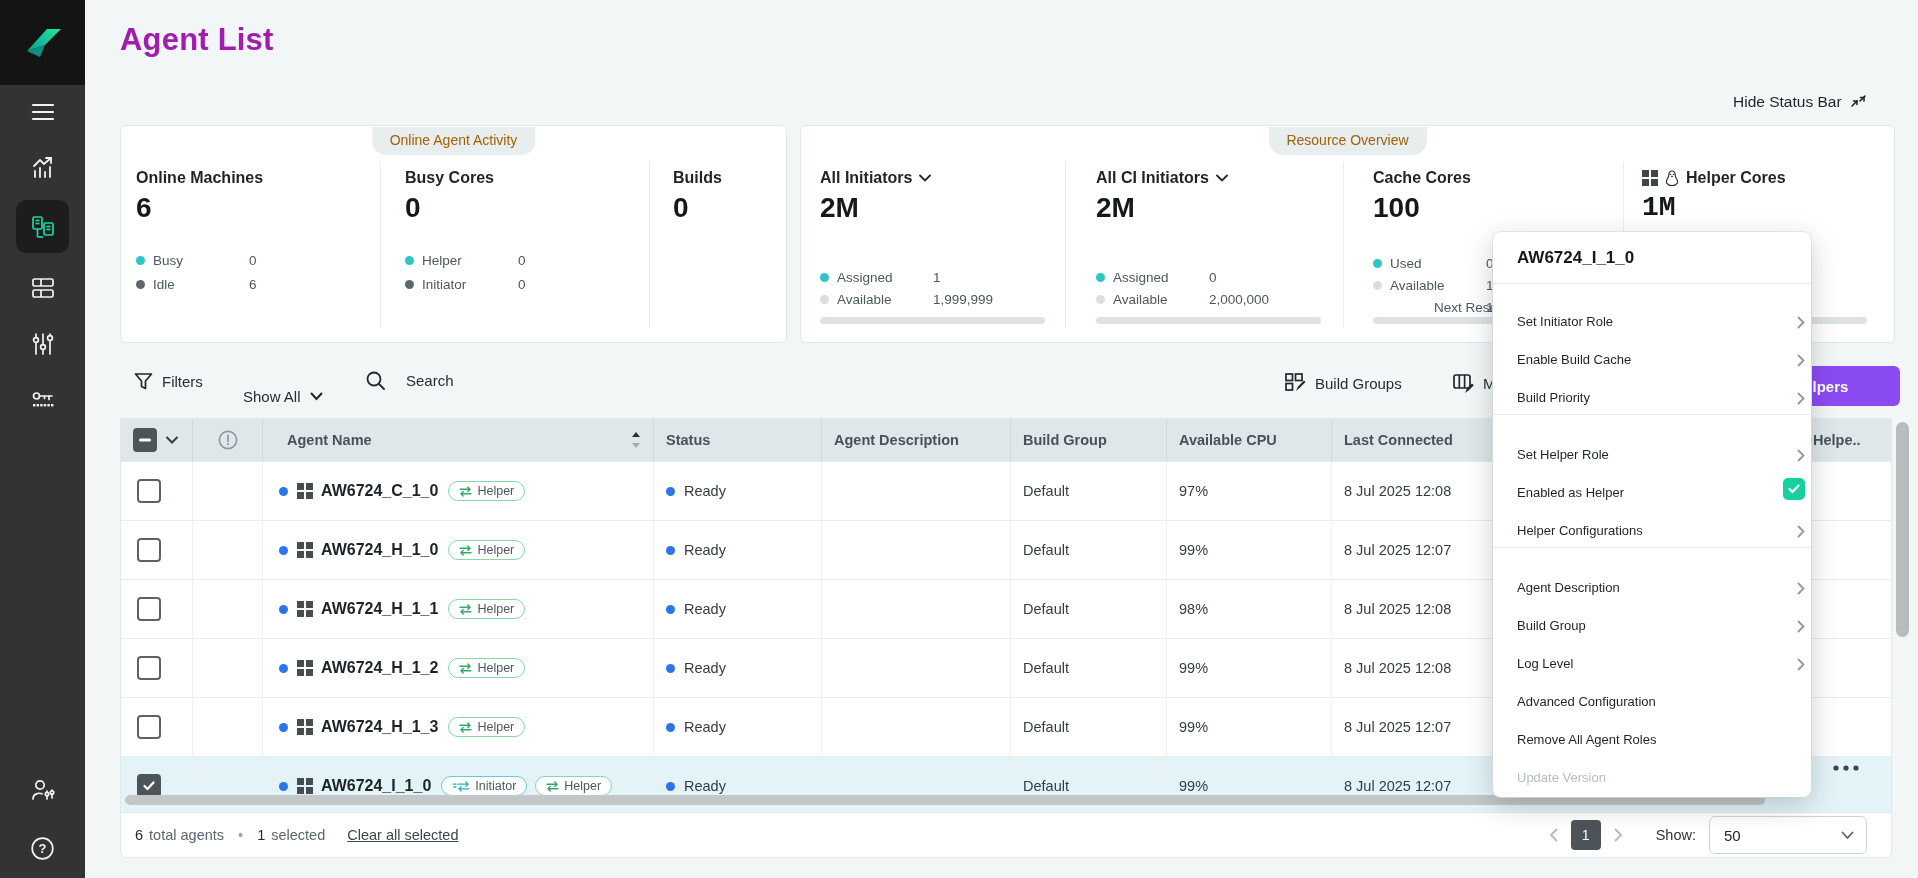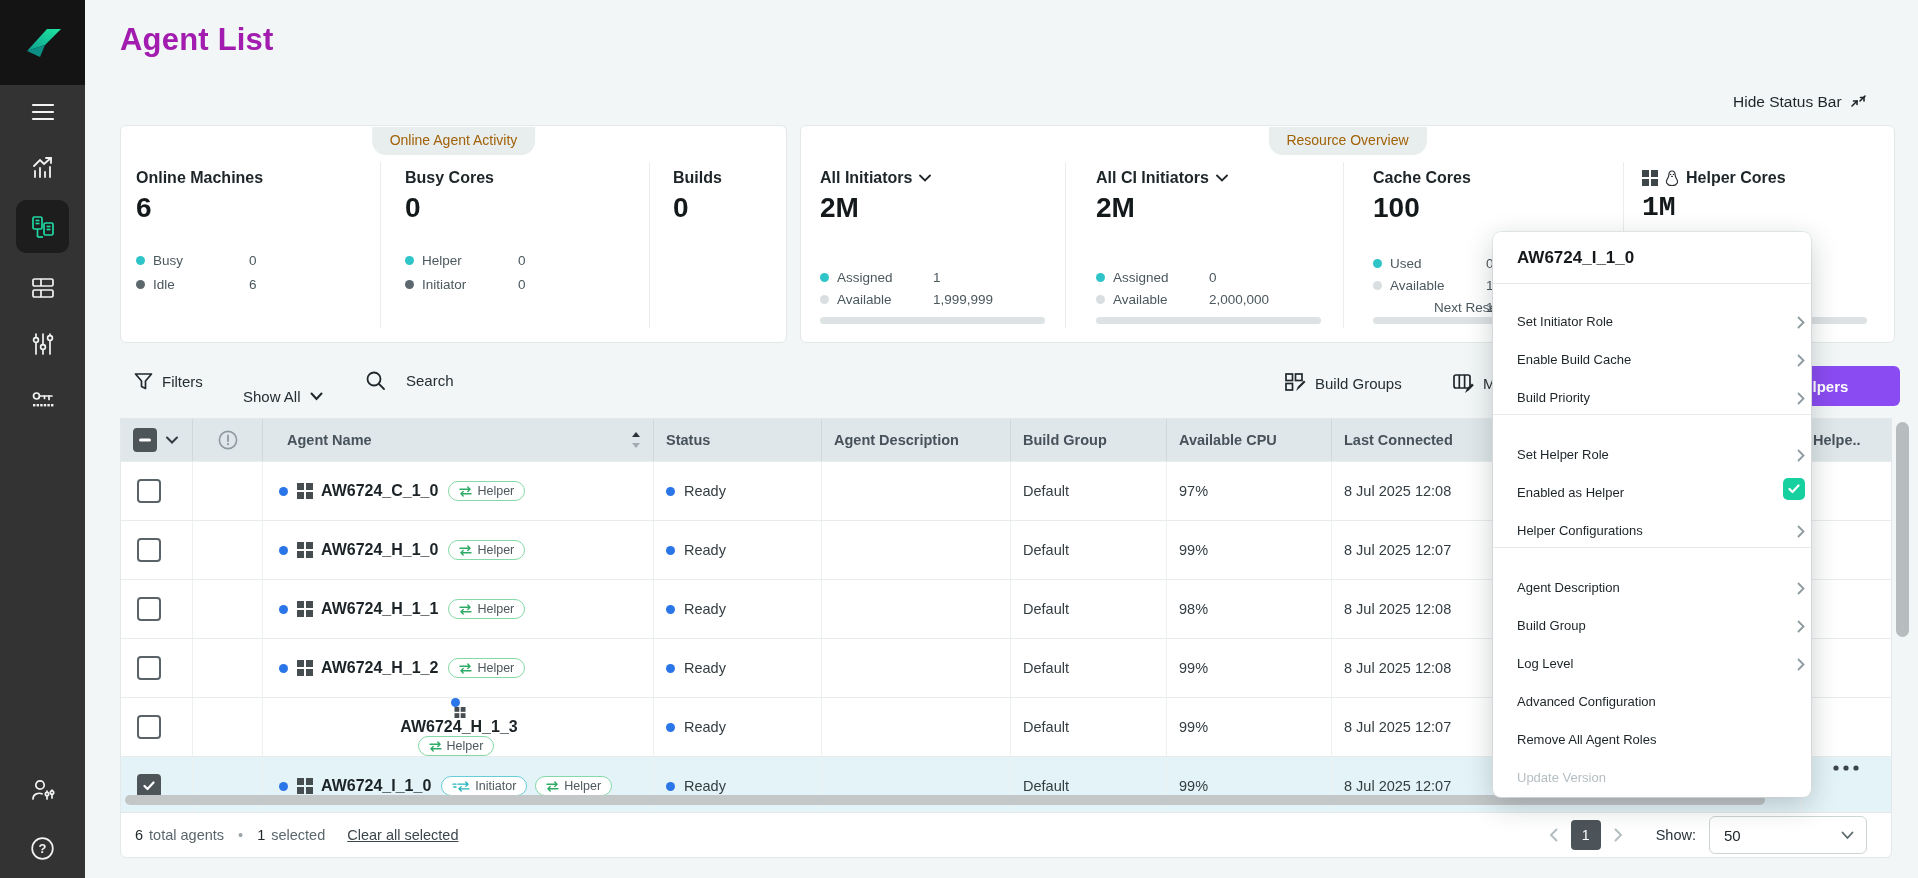--- a/index.html
+++ b/index.html
@@ -599,21 +599,21 @@
           <span>8 Jul 2025 12:08</span>
         </div>
       <div class="cell"></div>
     </div>
 
     <div class="trow">
       <div class="cell" style="padding-left:16px;">
           <div class="cbx"></div>
         </div>
       <div class="cell"></div>
-      <div class="cell" style="padding-left:16px;flex-direction:column;">
+      <div class="cell" style="padding-left:16px;">
         <span class="bluedot"></span>
         <svg width="16" height="16" viewBox="0 0 16 16">
             <g fill="#464d51">
               <rect x="0" y="0" width="7" height="7"></rect>
               <rect x="9" y="0" width="7" height="7"></rect>
               <rect x="0" y="9" width="7" height="7"></rect>
               <rect x="9" y="9" width="7" height="7"></rect>
             </g>
           </svg>
         <span class="agent-name">AW6724_H_1_3</span>

